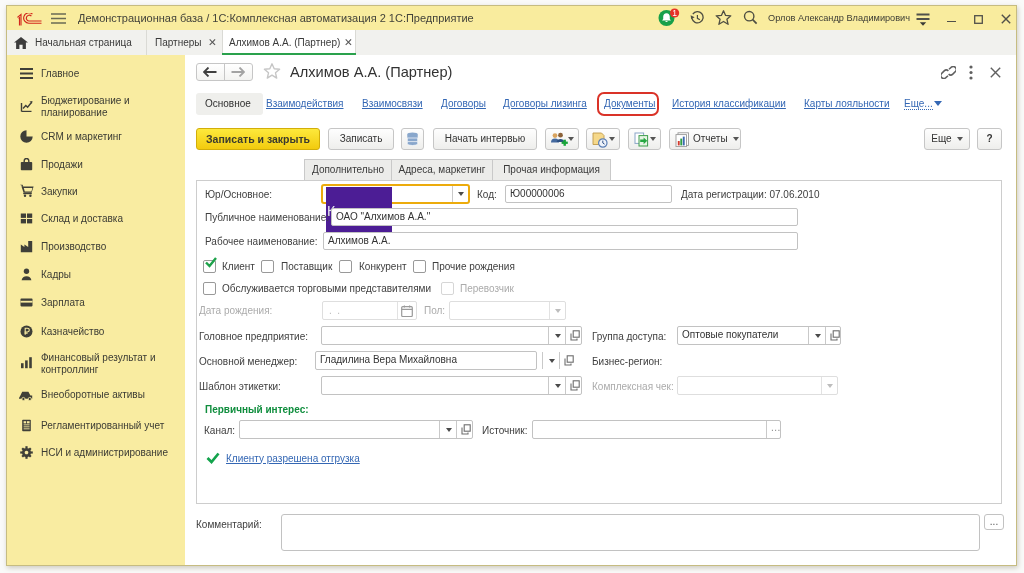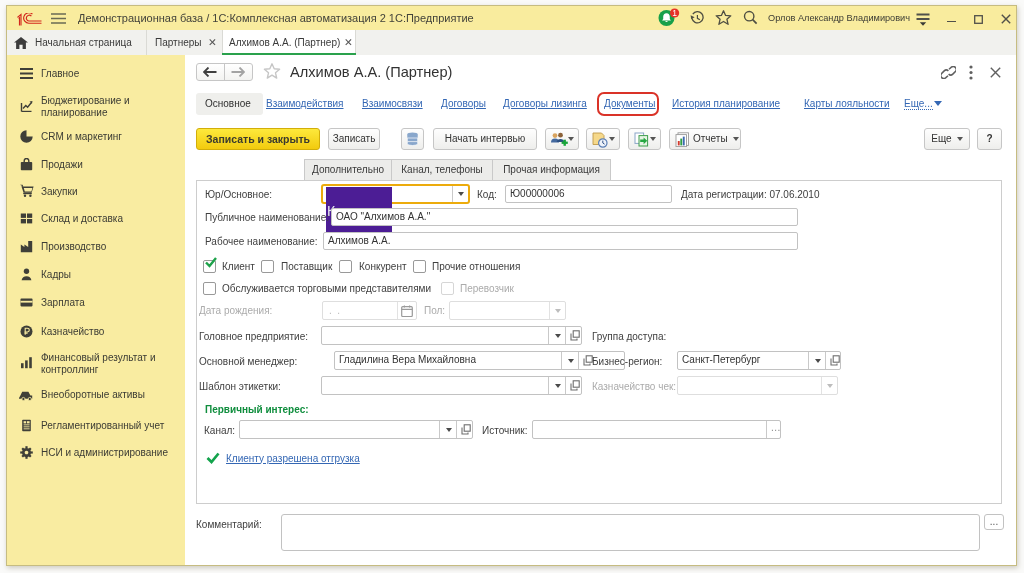--- a/index.html
+++ b/index.html
@@ -237,27 +237,27 @@
     </svg>
 
 <div class="abs" style="left:196px;top:93px;width:67px;height:22px;background:#efefec;border-radius:3px"></div>
 <div class="abs" style="left:205px;top:98px;font-size:10px;color:#2f2f2f">Основное</div>
 <div class="abs navlnk" style="left:266px">Взаимодействия</div>
 <div class="abs navlnk" style="left:362px">Взаимосвязи</div>
 <div class="abs navlnk" style="left:441px">Договоры</div>
 <div class="abs navlnk" style="left:503px">Договоры лизинга</div>
 <div class="abs" style="left:597px;top:92px;width:62px;height:24px;border:2.5px solid #da3328;border-radius:7px"></div>
 <div class="abs navlnk" style="left:604px">Документы</div>
-<div class="abs navlnk" style="left:672px">История планирование</div>
+<div class="abs navlnk" style="left:672px">История классификации</div>
 <div class="abs navlnk" style="left:804px">Карты лояльности</div>
 <div class="abs" style="left:904px;top:98px;font-size:10px;color:#3467b4;border-bottom:1px dotted #3467b4">Еще...</div>
 <div class="abs" style="left:934px;top:101px;width:0;height:0;border-left:4px solid transparent;border-right:4px solid transparent;border-top:5px solid #3467b4"></div>
 
 <div class="abs" style="left:196px;top:128px;width:124px;height:22px;background:linear-gradient(#fde93c,#f2cb0e);border:1px solid #d2ae09;border-radius:3px;font-size:10.5px;font-weight:bold;color:#3a3a2e;text-align:center;line-height:20px">Записать и закрыть</div>
-<div class="abs btn" style="left:328px;width:52px">Записать</div>
+<div class="abs btn" style="left:328px;width:66px">Записать</div>
 <div class="abs btn" style="left:401px;width:23px">
   <svg style="margin:3px 0 0 4px" width="13" height="14" viewBox="0 0 13 14">
         <g fill="#89a7cc">
           <ellipse cx="6.5" cy="2.4" rx="5.2" ry="1.9"></ellipse>
           <path d="M1.3 2.4 h10.4 v3 a5.2 1.9 0 0 1 -10.4 0z"></path>
           <path d="M1.3 6 h10.4 v3 a5.2 1.9 0 0 1 -10.4 0z" stroke="#fff" stroke-width="0.7"></path>
           <path d="M1.3 9.6 h10.4 v2 a5.2 1.9 0 0 1 -10.4 0z" stroke="#fff" stroke-width="0.7"></path>
         </g>
       </svg>
 </div>
@@ -295,21 +295,21 @@
     <rect x="1" y="2.6" width="10.5" height="12" fill="#fff" stroke="#999" stroke-width="0.9"></rect>
     <rect x="2.8" y="9" width="1.9" height="4.4" fill="#d23b2e"></rect>
         <rect x="5.3" y="6.6" width="1.9" height="6.8" fill="#2f9e43"></rect>
         <rect x="7.8" y="4.6" width="1.9" height="8.8" fill="#3b69b0"></rect>
   </svg>Отчеты<span class="caret"></span>
 </div>
 <div class="abs btn" style="left:924px;width:46px">Еще<span class="caret"></span></div>
 <div class="abs btn" style="left:977px;width:25px;font-weight:bold">?</div>
 
 <div class="abs ftab" style="left:304px;width:88px">Дополнительно</div>
-<div class="abs ftab" style="left:391px;width:102px">Канал, телефоны</div>
+<div class="abs ftab" style="left:391px;width:102px">Адреса, маркетинг</div>
 <div class="abs ftab" style="left:492px;width:119px">Прочая информация</div>
 <div class="abs" style="left:196px;top:180px;width:806px;height:324px;border:1px solid #cdcdcd;background:#fff"></div>
 
 <div class="abs lbl" style="left:205px;top:189px">Юр/Основное:</div>
 <div class="abs" style="left:321px;top:183.5px;width:149px;height:20px;border:2px solid #ecab0c;border-radius:3px;background:#fff">
   <span style="position:absolute;left:3px;top:1.5px;background:#4c1d95;color:#e9ecf4;font-size:14px;padding:16px 1px">Компания</span>
   <div class="sep" style="left:129px;height:16px"></div>
   <div class="dn" style="left:135px;top:6px"></div>
 </div>
 <div class="abs lbl" style="left:477px;top:189px">Код:</div>
@@ -325,21 +325,21 @@
 <div class="abs cb" style="left:203px;top:259.5px"></div>
 <svg class="abs" style="left:204px;top:256px" width="14" height="13" viewBox="0 0 14 13">
       <path d="M2 6.5 L5.5 10 L12 2" fill="none" stroke="#1da24a" stroke-width="2.4"></path>
     </svg>
 <div class="abs lbl" style="left:222px;top:261px">Клиент</div>
 <div class="abs cb" style="left:261px;top:259.5px"></div>
 <div class="abs lbl" style="left:281px;top:261px">Поставщик</div>
 <div class="abs cb" style="left:339px;top:259.5px"></div>
 <div class="abs lbl" style="left:359px;top:261px">Конкурент</div>
 <div class="abs cb" style="left:413px;top:259.5px"></div>
-<div class="abs lbl" style="left:432px;top:261px">Прочие отношения</div>
+<div class="abs lbl" style="left:432px;top:261px">Прочие рождения</div>
 <div class="abs cb" style="left:203px;top:281.5px"></div>
 <div class="abs lbl" style="left:222px;top:283px">Обслуживается торговыми представителями</div>
 <div class="abs cbd" style="left:441px;top:281.5px"></div>
 <div class="abs dlbl" style="left:460px;top:283px">Перевозчик</div>
 
 <div class="abs dlbl" style="left:199px;top:305px">Дата рождения:</div>
 <div class="abs dinp" style="left:322px;top:301px;width:95px;height:19px">
   <span style="position:absolute;left:6px;top:3px;font-size:10px;color:#bbb">.&nbsp;&nbsp;.</span>
   <div class="dsep" style="left:74px"></div>
   <svg style="position:absolute;right:3px;top:3px" width="12" height="12" viewBox="0 0 12 12">
@@ -357,49 +357,49 @@
 <div class="abs inp" style="left:321px;top:326px;width:261px;height:19px">
   <div class="sep" style="left:226px"></div>
       <div class="dn" style="left:233px;top:7px"></div>
   <div class="sep" style="left:243px"></div>
   <svg class="ob" style="left:248px" width="10" height="11" viewBox="0 0 10 11">
         <rect x="3.2" y="0.8" width="6" height="6.4" fill="none" stroke="#6e6e6e" stroke-width="1.1"></rect>
         <path d="M1 3.4 V10 h6 V8.6" fill="none" stroke="#6e6e6e" stroke-width="1.1"></path>
       </svg>
 </div>
 <div class="abs lbl" style="left:592px;top:330.5px">Группа доступа:</div>
+<div class="abs inp" style="left:677px;top:326px;width:164px;height:19px">Оптовые покупатели
+  <div class="sep" style="left:130px"></div><div class="dn" style="left:137px;top:7px"></div>
+  <div class="sep" style="left:147px"></div>
+  <svg class="ob" style="left:152px" width="10" height="11" viewBox="0 0 10 11">
+        <rect x="3.2" y="0.8" width="6" height="6.4" fill="none" stroke="#6e6e6e" stroke-width="1.1"></rect>
+        <path d="M1 3.4 V10 h6 V8.6" fill="none" stroke="#6e6e6e" stroke-width="1.1"></path>
+      </svg>
+</div>
 <div class="abs lbl" style="left:199px;top:355.5px">Основной менеджер:</div>
-<div class="abs inp" style="left:334px;top:351px;width:291px;height:19px">Гладилина Вера Михайловна
+<div class="abs inp" style="left:315px;top:351px;width:222px;height:19px">Гладилина Вера Михайловна
   <div class="sep" style="left:226px"></div><div class="dn" style="left:233px;top:7px"></div>
   <div class="sep" style="left:243px"></div>
   <svg class="ob" style="left:248px" width="10" height="11" viewBox="0 0 10 11">
         <rect x="3.2" y="0.8" width="6" height="6.4" fill="none" stroke="#6e6e6e" stroke-width="1.1"></rect>
         <path d="M1 3.4 V10 h6 V8.6" fill="none" stroke="#6e6e6e" stroke-width="1.1"></path>
       </svg>
 </div>
 <div class="abs lbl" style="left:592px;top:355.5px">Бизнес-регион:</div>
-<div class="abs inp" style="left:677px;top:351px;width:164px;height:19px">Санкт-Петербург
-  <div class="sep" style="left:130px"></div><div class="dn" style="left:137px;top:7px"></div>
-  <div class="sep" style="left:147px"></div>
-  <svg class="ob" style="left:152px" width="10" height="11" viewBox="0 0 10 11">
-        <rect x="3.2" y="0.8" width="6" height="6.4" fill="none" stroke="#6e6e6e" stroke-width="1.1"></rect>
-        <path d="M1 3.4 V10 h6 V8.6" fill="none" stroke="#6e6e6e" stroke-width="1.1"></path>
-      </svg>
-</div>
 <div class="abs lbl" style="left:199px;top:380.5px">Шаблон этикетки:</div>
 <div class="abs inp" style="left:321px;top:376px;width:261px;height:19px">
   <div class="sep" style="left:226px"></div>
       <div class="dn" style="left:233px;top:7px"></div>
   <div class="sep" style="left:243px"></div>
   <svg class="ob" style="left:248px" width="10" height="11" viewBox="0 0 10 11">
         <rect x="3.2" y="0.8" width="6" height="6.4" fill="none" stroke="#6e6e6e" stroke-width="1.1"></rect>
         <path d="M1 3.4 V10 h6 V8.6" fill="none" stroke="#6e6e6e" stroke-width="1.1"></path>
       </svg>
 </div>
-<div class="abs dlbl" style="left:592px;top:380.5px">Казначейство чек:</div>
+<div class="abs dlbl" style="left:592px;top:380.5px">Комплексная чек:</div>
 <div class="abs dinp" style="left:677px;top:376px;width:161px;height:19px">
   <div class="dsep" style="left:143px"></div>
   <div class="dng" style="left:149px;top:7px"></div>
 </div>
 
 <div class="abs" style="left:205px;top:404px;font-size:10px;font-weight:bold;color:#108e3e">Первичный интерес:</div>
 <div class="abs lbl" style="left:204px;top:424.5px">Канал:</div>
 <div class="abs inp" style="left:239px;top:420px;width:234px;height:19px">
   <div class="sep" style="left:199px"></div>
       <div class="dn" style="left:206px;top:7px"></div>

